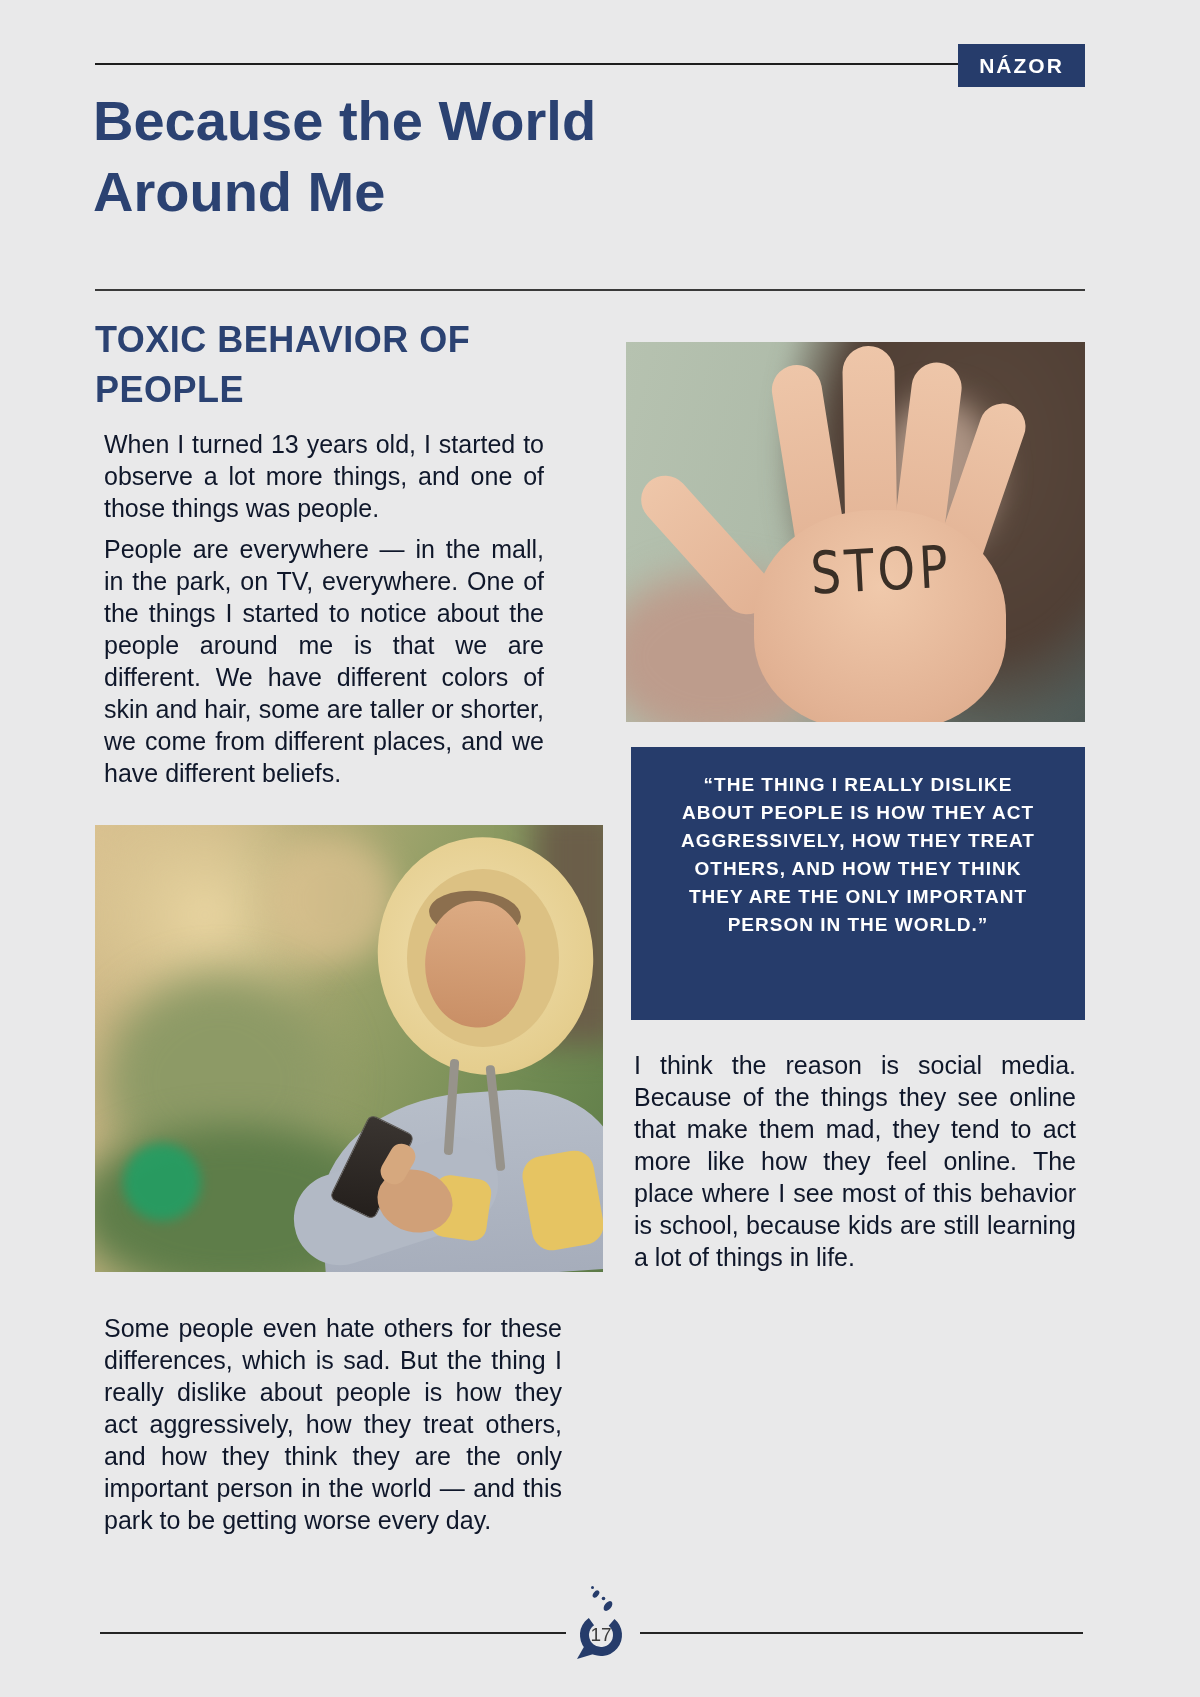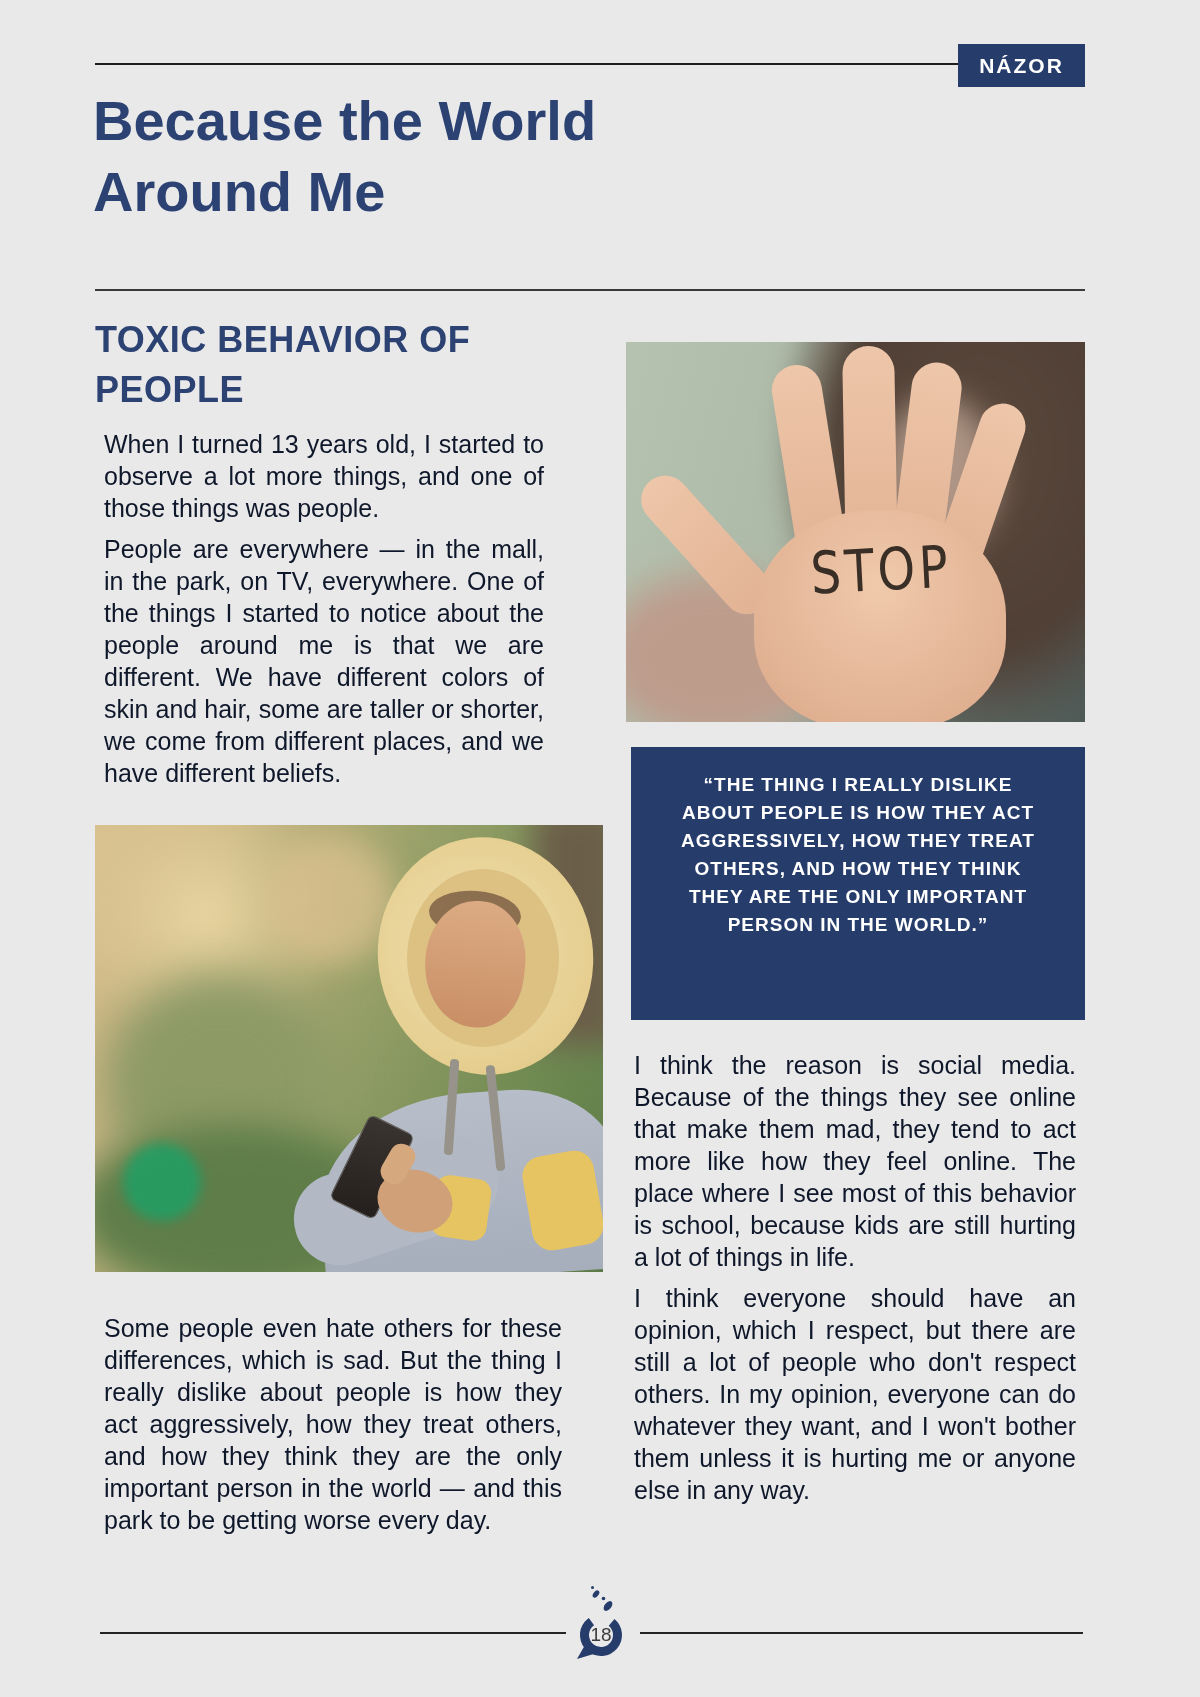--- a/index.html
+++ b/index.html
@@ -188,34 +188,33 @@
     <div class="string string-1"></div>
     <div class="string string-2"></div>
     <div class="phone"></div>
     <div class="hand"></div>
     <div class="thumb"></div>
   </div>
 
   <p class="para para-3">Some people even hate others for these differences, which is sad. But the thing I really dislike about people is how they act aggressively, how they treat others, and how they think they are the only important person in the world — and this park to be getting worse every day.</p>
 
   <div class="right-col">
-    <p class="para">I think the reason is social media. Because of the things they see online that make them mad, they tend to act more like how they feel online. The place where I see most of this behavior is school, because kids are still hurting a lot of things in life.</p>
-    <p class="para">I think everyone should have an opinion, which I respect, but there are still a lot of people who don't respect others. In my opinion, everyone can do whatever they want, and I won't bother them unless it is hurting me or anyone else in any way.</p>
+    <p class="para">I think the reason is social media. Because of the things they see online that make them mad, they tend to act more like how they feel online. The place where I see most of this behavior is school, because kids are still learning a lot of things in life.</p>
   </div>
 
   <div class="hr hr-foot-left"></div>
   <div class="hr hr-foot-right"></div>
 
   <svg class="logo" viewBox="0 0 60 80">
     <g fill="#263c6b">
       <ellipse cx="25" cy="11" rx="2.6" ry="4.2" transform="rotate(38 25 11)"></ellipse>
       <circle cx="21.5" cy="4.5" r="1.5"></circle>
       <ellipse cx="37" cy="23" rx="3.4" ry="5.6" transform="rotate(38 37 23)"></ellipse>
       <circle cx="32.5" cy="15.5" r="1.8"></circle>
     </g>
     <g>
       <circle cx="30" cy="52" r="16.5" fill="none" stroke="#263c6b" stroke-width="9" stroke-dasharray="81.5 22.2" transform="rotate(-50 30 52)"></circle>
       <path d="M14 62 L6 76 L26 70 Z" fill="#263c6b"></path>
     </g>
   </svg>
-  <div class="page-num">18</div>
+  <div class="page-num">17</div>
 
 </div>
 
 </body></html>

